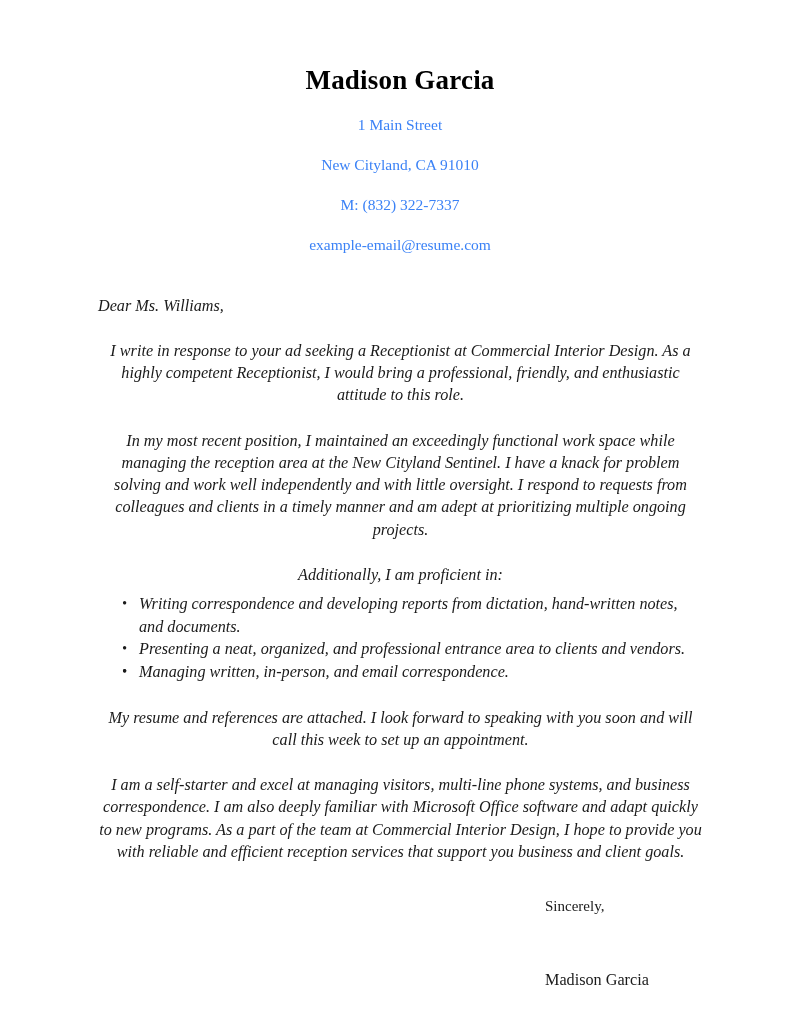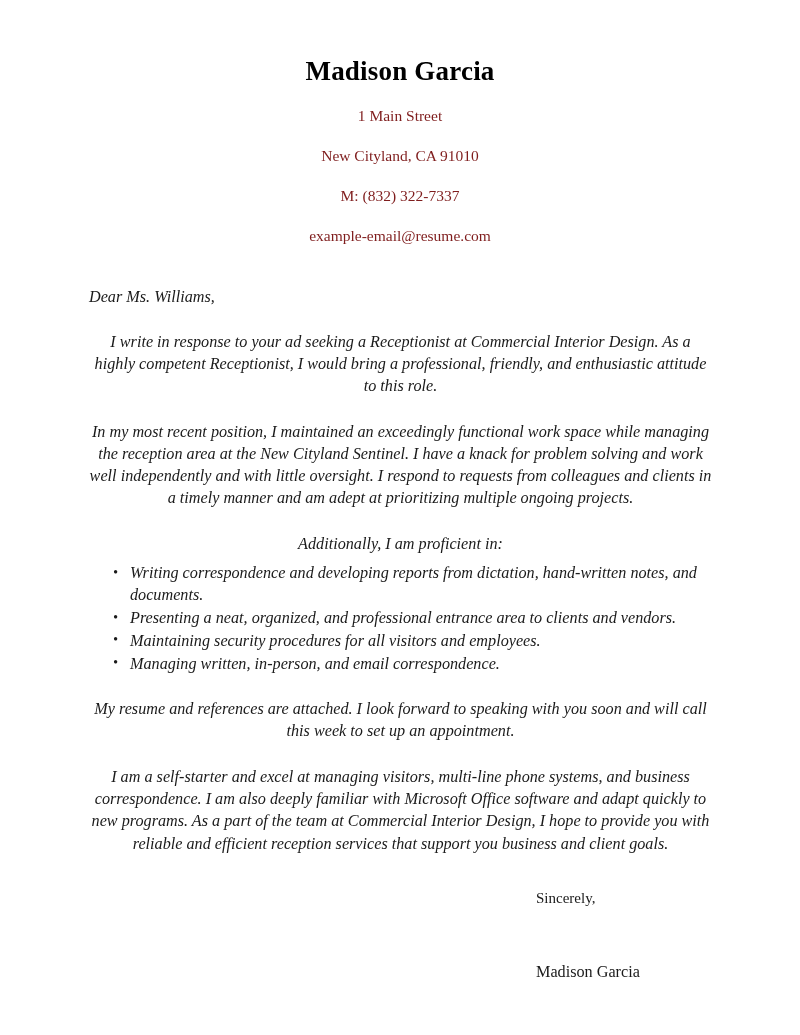--- a/index.html
+++ b/index.html
@@ -15,41 +15,41 @@
     font-family: "Liberation Serif", "DejaVu Serif", serif;
     color: #1a1a1a;
     overflow: hidden;
   }
 
   .page {
     width: 800px;
     height: 1035px;
     background: #ffffff;
     position: relative;
-    padding: 8px;
+    padding: 17px;
   }
 
   
   .letterhead {
     text-align: center;
     padding-top: 49px;
   }
   .candidate-name {
     font-size: 27px;
     font-weight: bold;
     letter-spacing: 0.2px;
     line-height: 1.1;
     margin: 0 0 11px 0;
     color: #000000;
   }
   .contact-line {
     font-size: 15.5px;
     line-height: 22px;
     margin: 18px;
-    color: #7f1d1d;
+    color: #3b82f6;
   }
 
   
   .letter-body {
     margin: 0 auto;
     padding-left: 81px;
     padding-right: 80px;
     padding-top: 21px;
     font-style: italic;
   }
@@ -131,21 +131,20 @@
       <li>
         <span class="bullet-glyph">•</span>
         <span>Writing correspondence and developing reports from dictation, hand-written notes, and documents.</span>
       </li>
       <li>
         <span class="bullet-glyph">•</span>
         <span>Presenting a neat, organized, and professional entrance area to clients and vendors.</span>
       </li>
       <li>
         <span class="bullet-glyph">•</span>
-        <span>Maintaining security procedures for all visitors and employees.</span>
       </li>
       <li>
         <span class="bullet-glyph">•</span>
         <span>Managing written, in-person, and email correspondence.</span>
       </li>
     </ul>
 
     <p class="para">My resume and references are attached. I look forward to speaking with you soon and will call this week to set up an appointment.</p>
 
     <p class="para">I am a self-starter and excel at managing visitors, multi-line phone systems, and business correspondence. I am also deeply familiar with Microsoft Office software and adapt quickly to new programs. As a part of the team at Commercial Interior Design, I hope to provide you with reliable and efficient reception services that support you business and client goals.</p>

